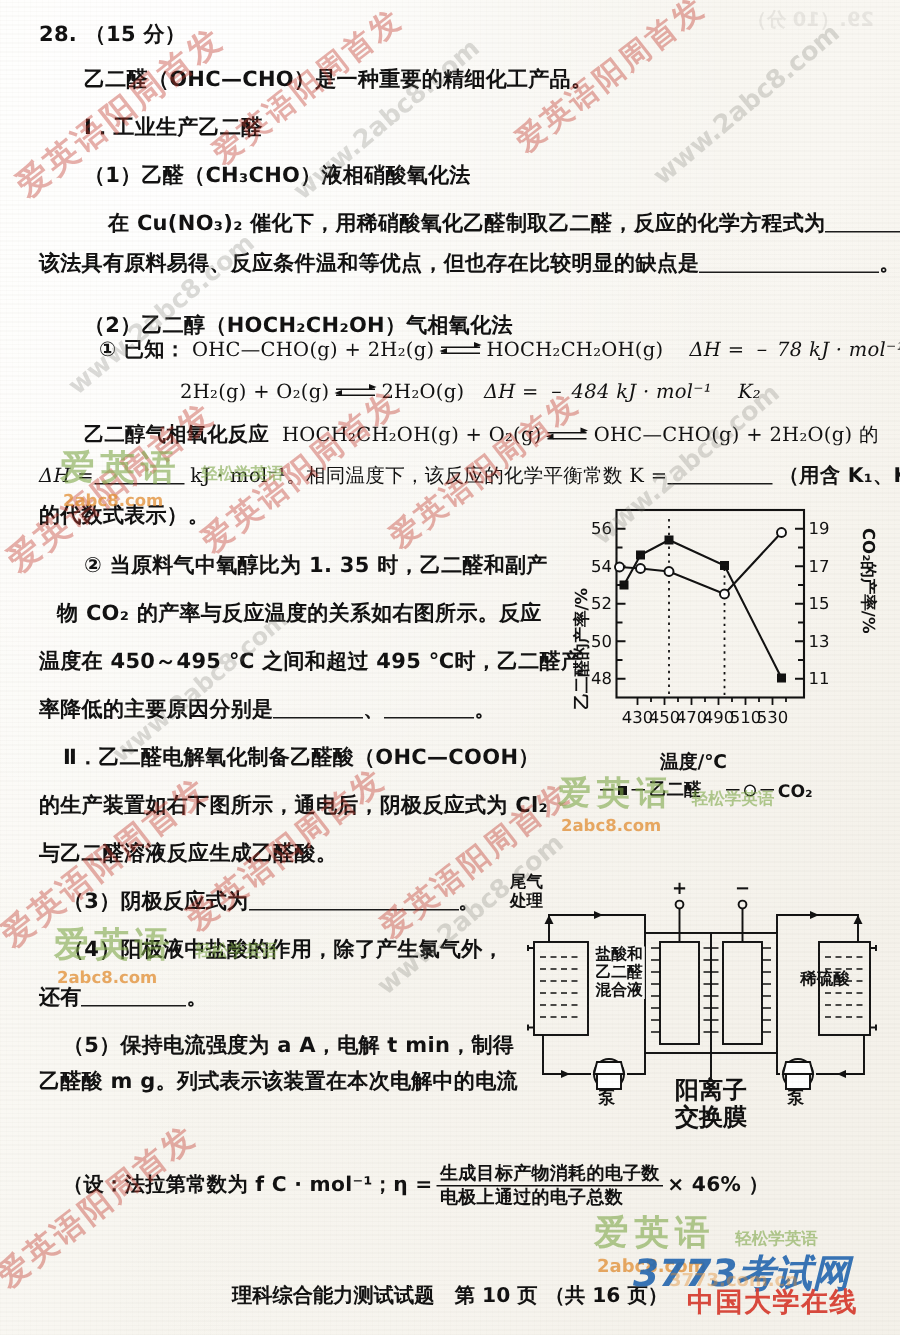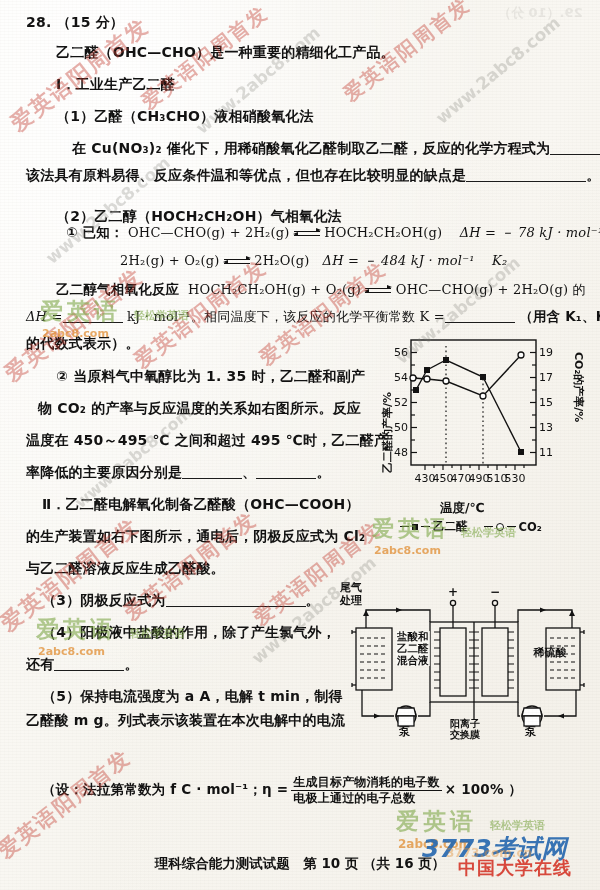--- a/index.html
+++ b/index.html
@@ -174,21 +174,21 @@
 
   <div class="line cn" style="left:42px;top:688px;">（5）保持电流强度为 a A，电解 t min，制得</div>
   <div class="line cn" style="left:26px;top:712px;">乙醛酸 m g。列式表示该装置在本次电解中的电流</div>
 
   <div class="line cn" style="left:42px;top:776px;font-size:13.5px;display:flex;align-items:center;gap:3px;">
     <span>（设：法拉第常数为 f C · mol⁻¹；η =</span>
     <span style="display:inline-block;text-align:left;line-height:1.05;font-size:12px;font-family:Liberation Serif, serif;">
       <span style="display:block;border-bottom:1.2px solid #111;padding:0 2px 1px;">生成目标产物消耗的电子数</span>
       <span style="display:block;padding:1px 2px 0;">电极上通过的电子总数</span>
     </span>
-    <span>× 100% ）</span>
+    <span>× 46% ）</span>
   </div>
 
   <div id="chart">
     <svg width="172" height="150" viewBox="0 0 172 150">
 
       <rect x="22" y="6" width="125" height="125" fill="none" stroke="#111" stroke-width="1.4"></rect>
 
       <g stroke="#111" stroke-width="1.2">
         <line x1="22" y1="118.5" x2="28" y2="118.5"></line>
         <line x1="22" y1="93.5" x2="28" y2="93.5"></line>
@@ -420,21 +420,21 @@
     <div>处理</div>
   </div>
 
   <div style="position:absolute;left:396px;top:631px;line-height:1.12;font-size:10.5px;font-weight:700;
               font-family:'DejaVu Sans','Liberation Sans',sans-serif;background:rgba(251,250,247,.78);padding:0 1px;">
     <div>盐酸和</div>
     <div>乙二醛</div>
     <div>混合液</div>
   </div>
 
-  <div style="position:absolute;left:450px;top:718px;line-height:1.12;font-size:10px;font-weight:700;text-align:center;
+  <div style="position:absolute;left:450px;top:718px;line-height:1.12;font-size:16px;font-weight:700;text-align:center;
               font-family:'DejaVu Sans','Liberation Sans',sans-serif;">
     <div>阳离子</div>
     <div>交换膜</div>
   </div>
 
   <div style="position:absolute;left:399px;top:724px;font-size:11px;font-weight:700;
               font-family:'DejaVu Sans','Liberation Sans',sans-serif;">泵</div>
   <div style="position:absolute;left:525px;top:724px;font-size:11px;font-weight:700;
               font-family:'DejaVu Sans','Liberation Sans',sans-serif;">泵</div>
 

